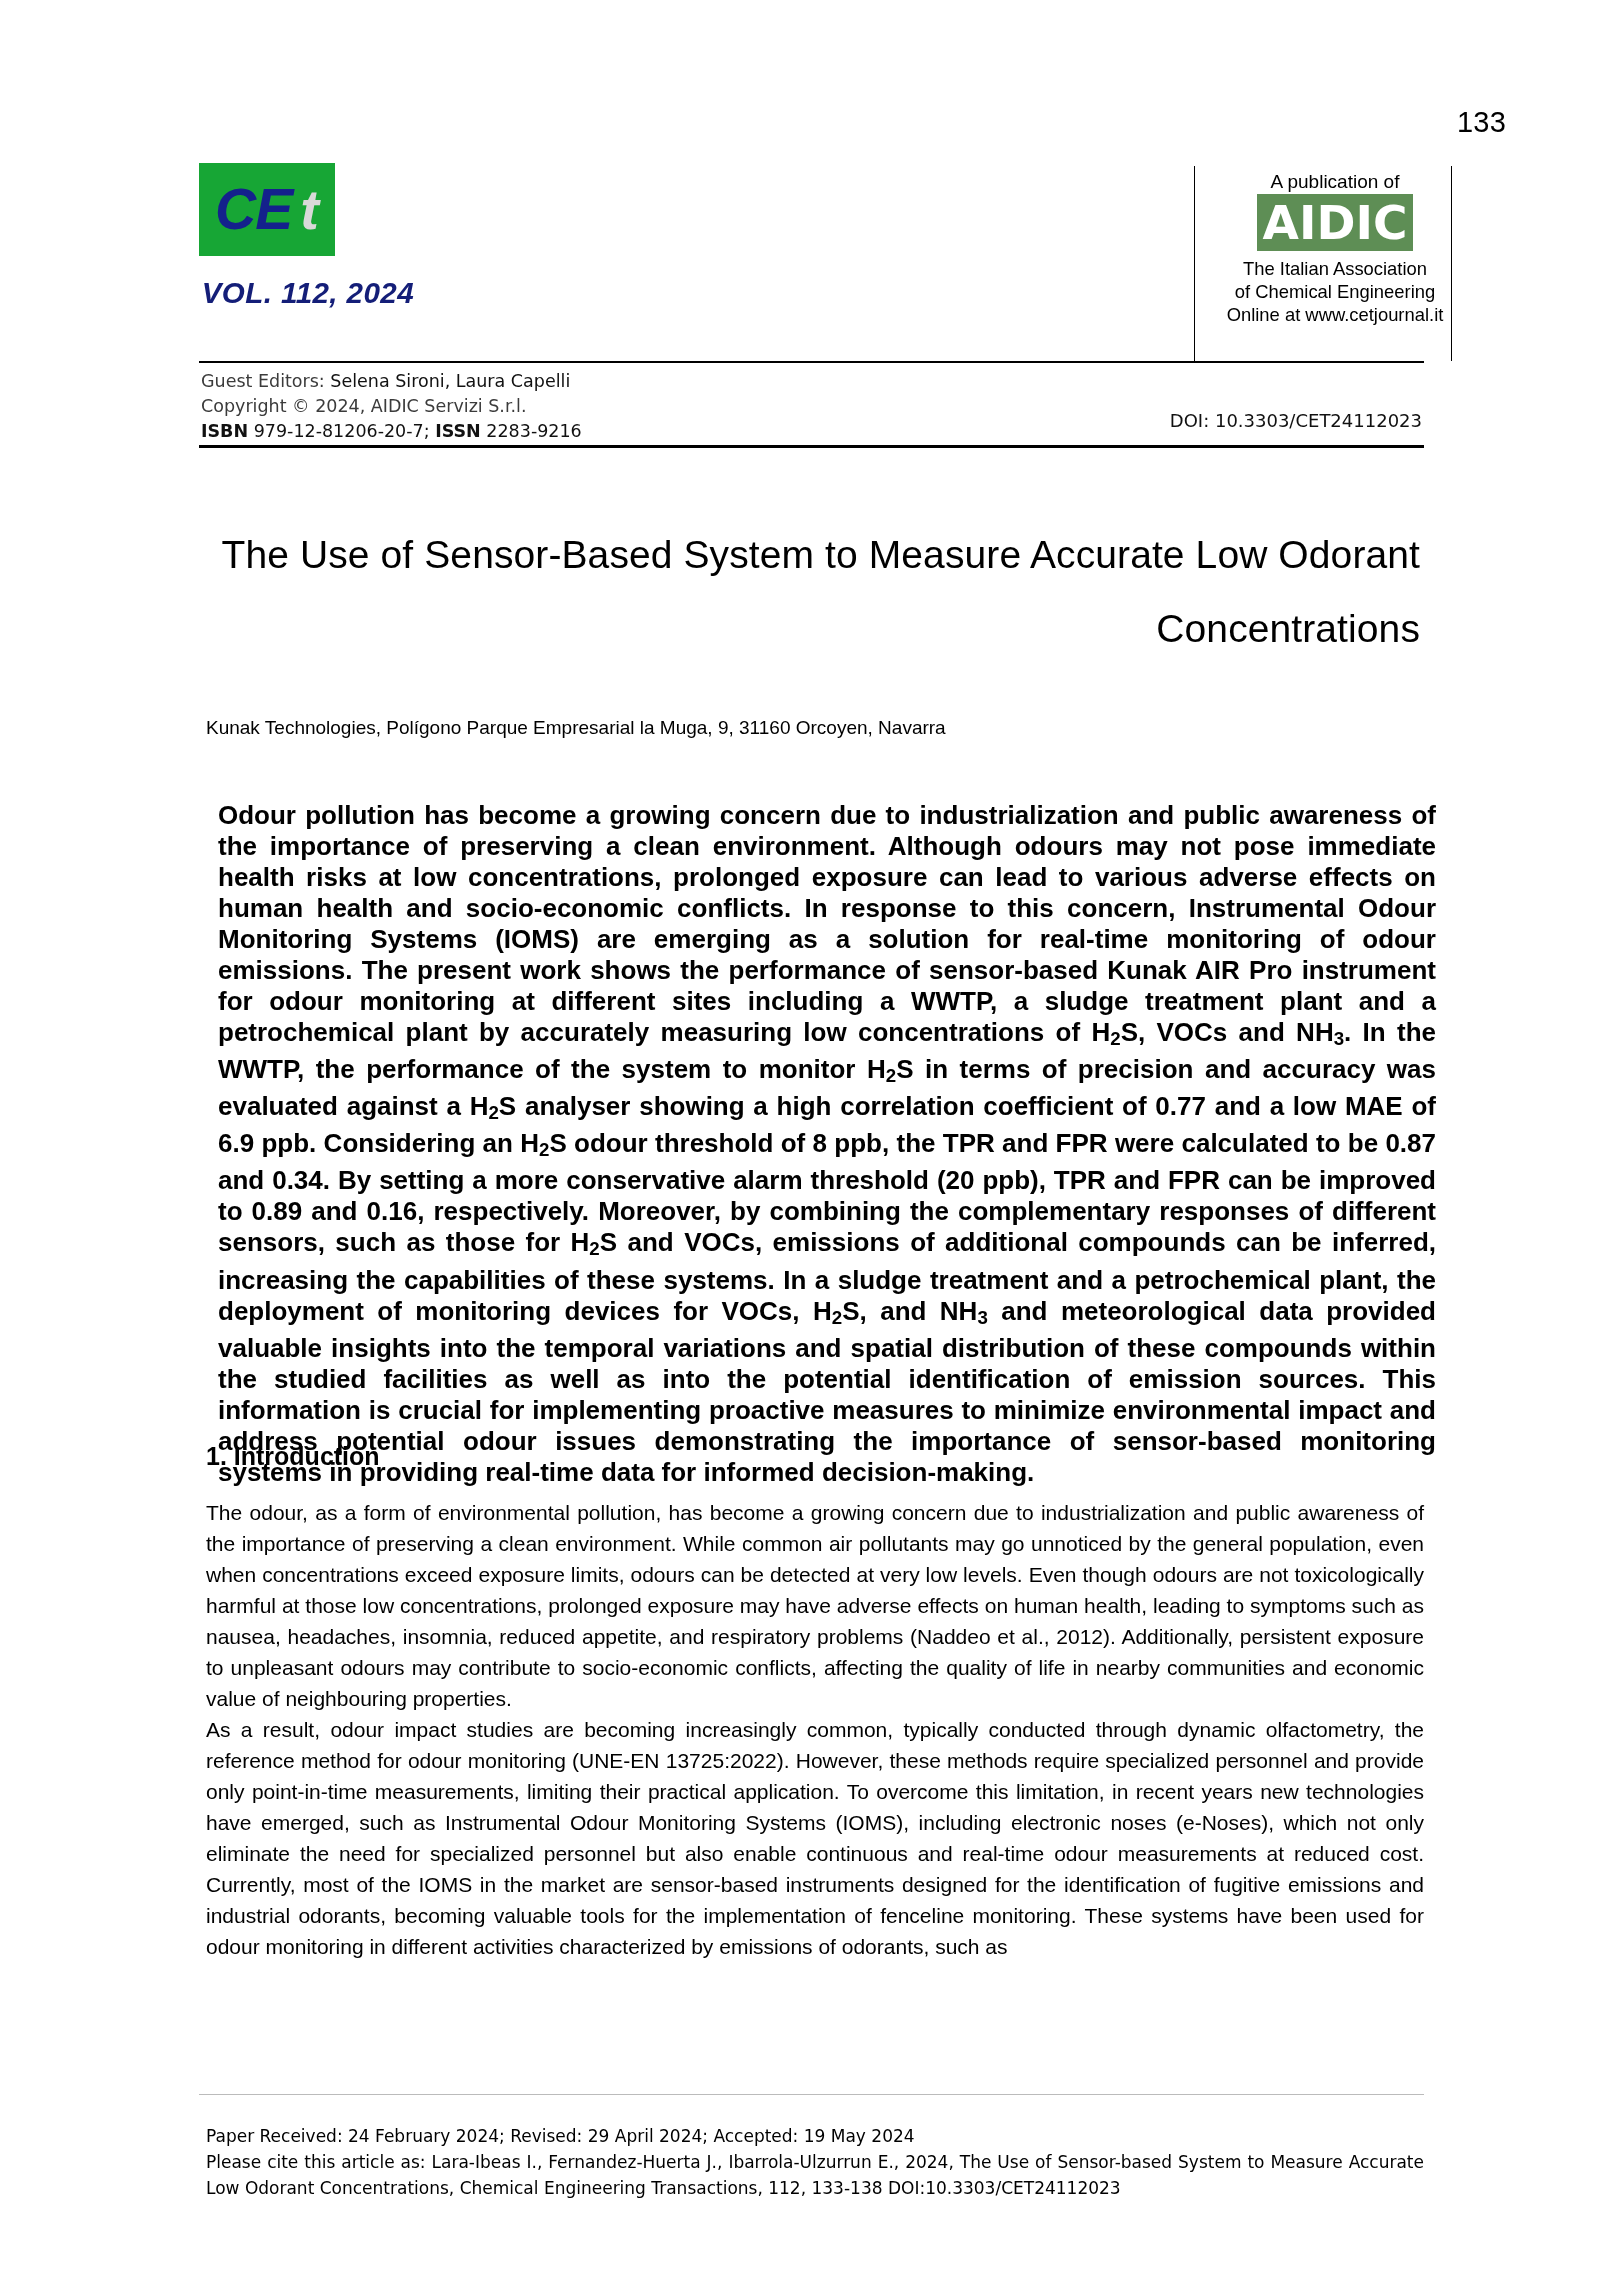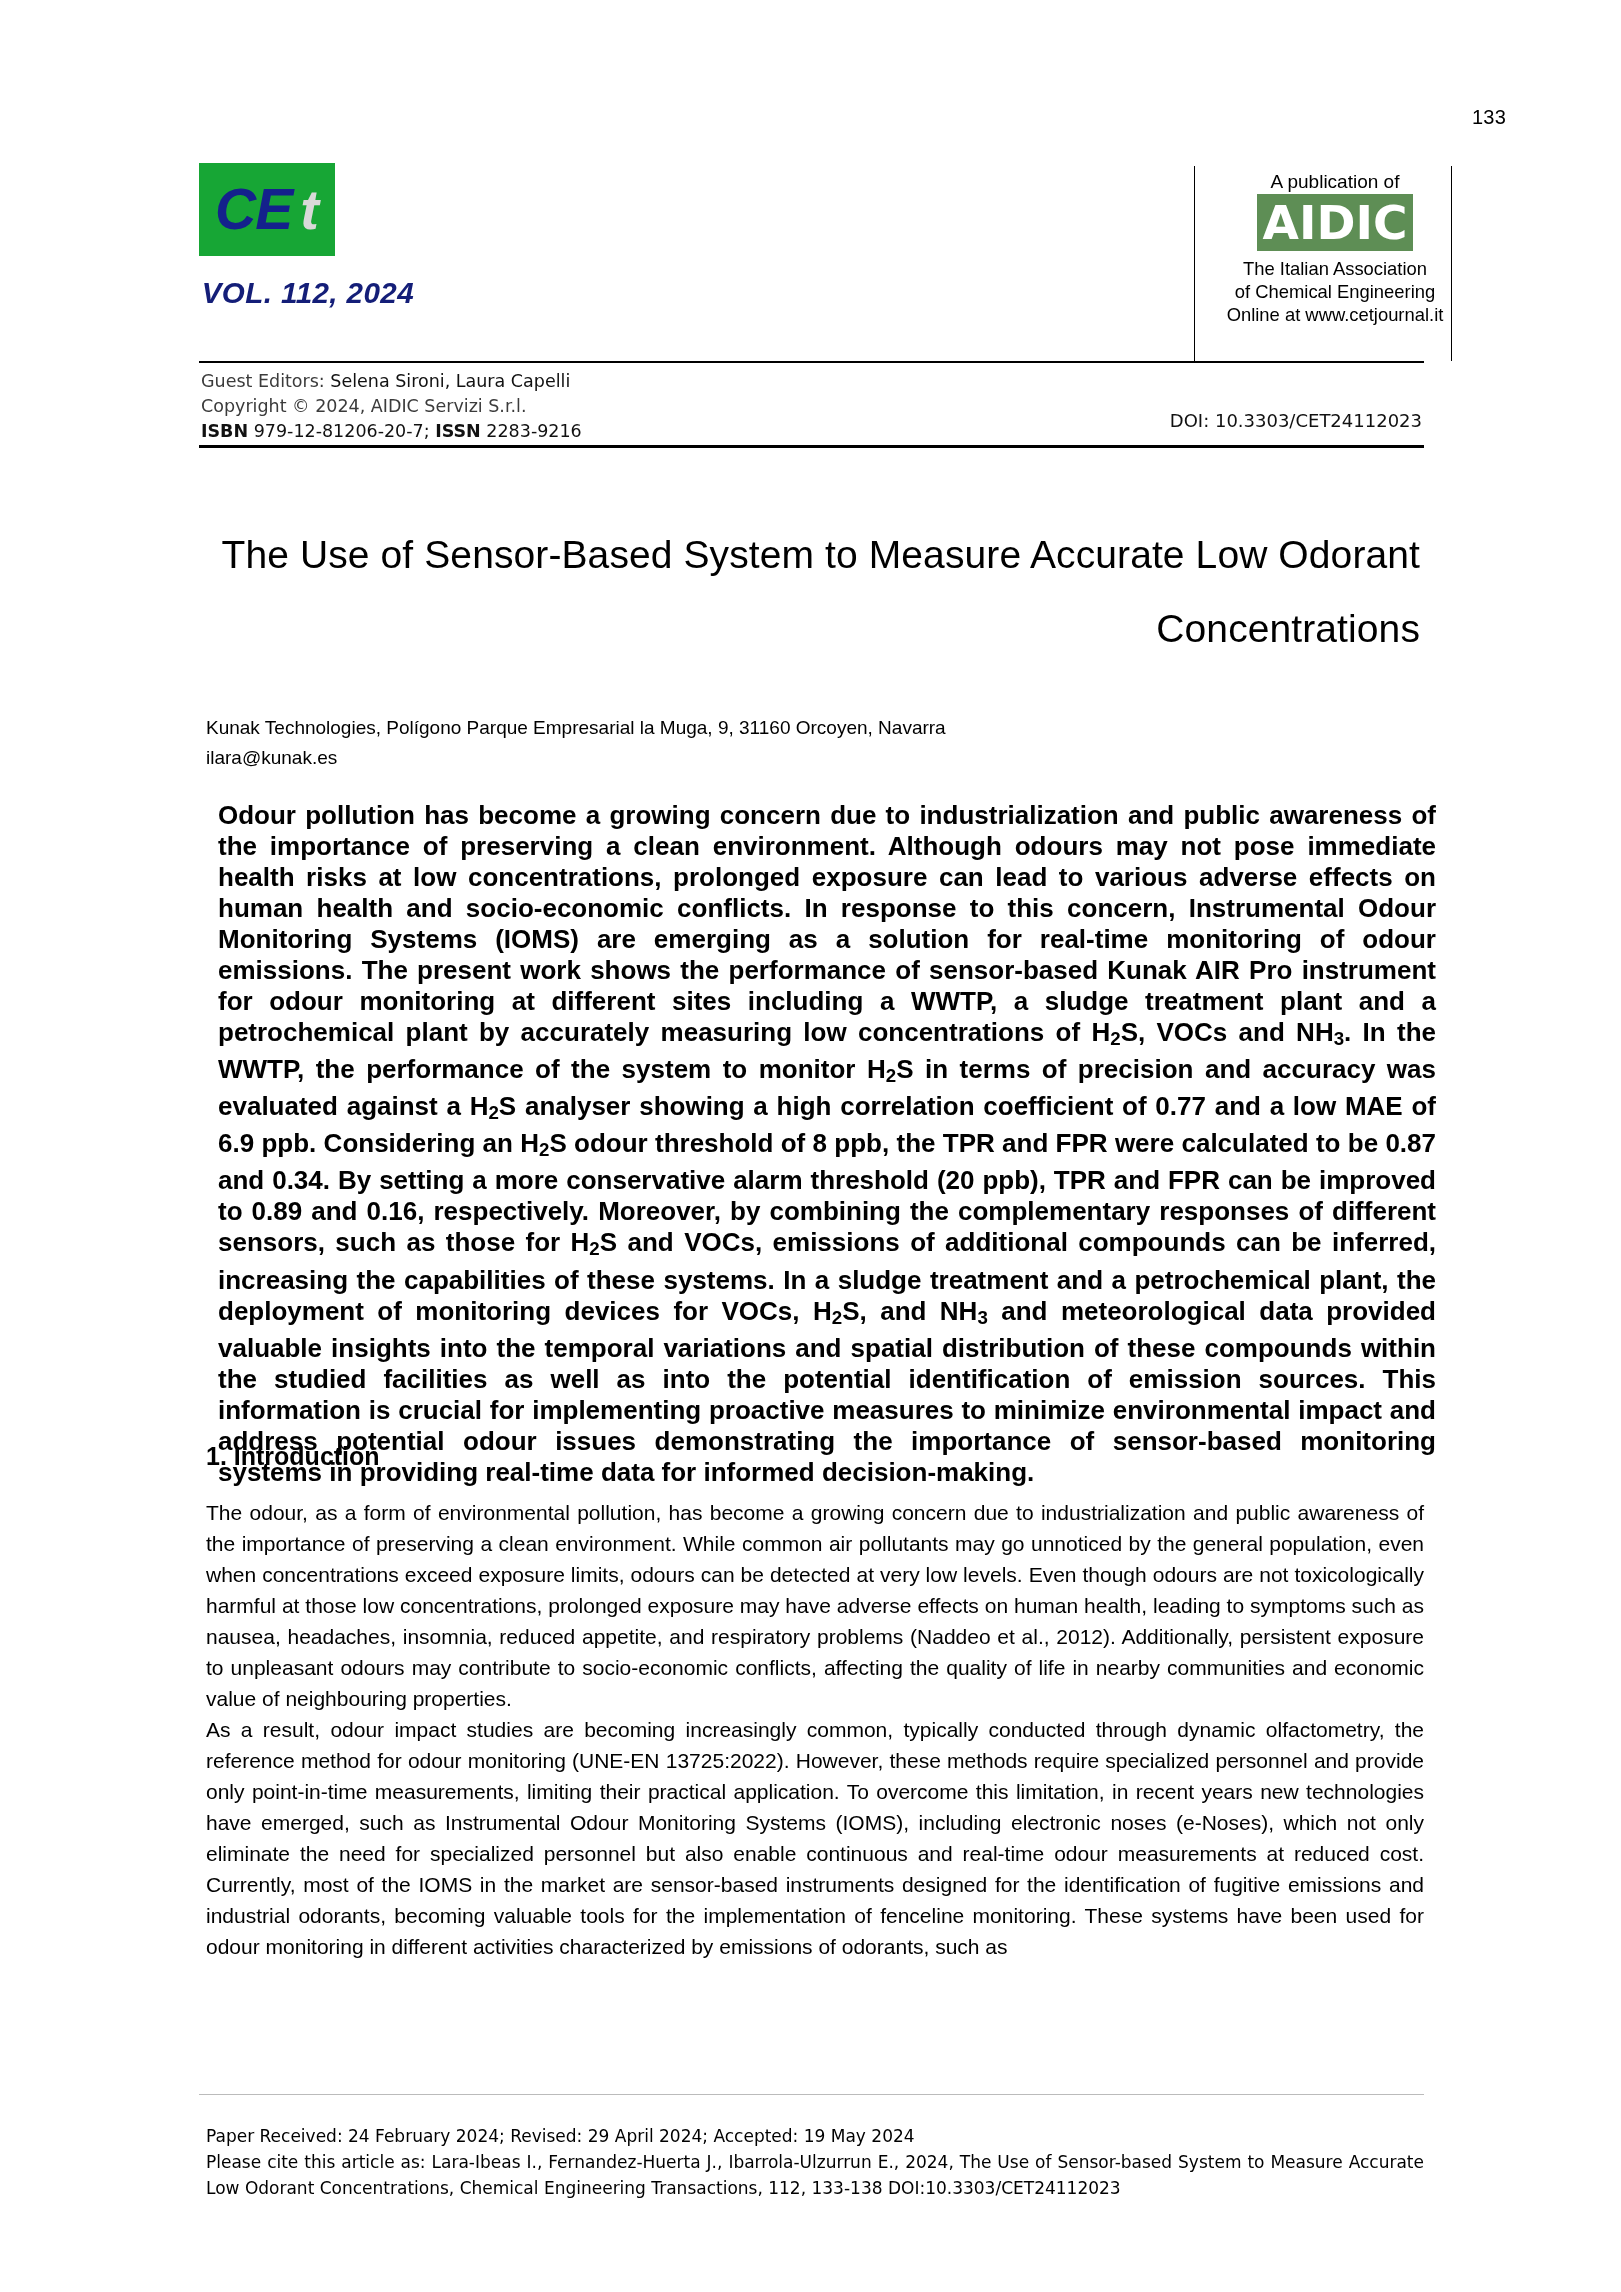--- a/index.html
+++ b/index.html
@@ -18,21 +18,21 @@
     background: #ffffff;
     overflow: hidden;
     box-sizing: border-box;
   }
 
   
   .page-number {
     position: absolute;
     top: 106px;
     right: 115px;
-    font-size: 20px;
+    font-size: 29px;
     letter-spacing: 0.2px;
   }
 
   
   .masthead {
     position: absolute;
     left: 199px;
     top: 163px;
     width: 1225px;
     height: 179px;
@@ -277,21 +277,20 @@
       <b>ISSN</b>
       <span class="dark">2283-9216</span>
     </div>
   </div>
 
   <div class="doi">DOI: 10.3303/CET24112023</div>
 
   <div class="title">The Use of Sensor-Based System to Measure Accurate Low Odorant Concentrations</div>
   <div class="affil">
     <div>Kunak Technologies, Polígono Parque Empresarial la Muga, 9, 31160 Orcoyen, Navarra</div>
-    <div>ilara@kunak.es</div>
   </div>
 
   <div class="abstract"><span>Odour pollution has become a growing concern due to industrialization and public awareness of the importance of preserving a clean environment. Although odours may not pose immediate health risks at low concentrations, prolonged exposure can lead to various adverse effects on human health and socio-economic conflicts. In response to this concern, Instrumental Odour Monitoring Systems (IOMS) are emerging as a solution for real-time monitoring of odour emissions. The present work shows the performance of sensor-based Kunak AIR Pro instrument for odour monitoring at different sites including a WWTP, a sludge treatment plant and a petrochemical plant by accurately measuring low concentrations of H</span><sub>2</sub><span>S, VOCs and NH</span><sub>3</sub><span>. In the WWTP, the performance of the system to monitor H</span><sub>2</sub><span>S in terms of precision and accuracy was evaluated against a H</span><sub>2</sub><span>S analyser showing a high correlation coefficient of 0.77 and a low MAE of 6.9 ppb. Considering an H</span><sub>2</sub><span>S odour threshold of 8 ppb, the TPR and FPR were calculated to be 0.87 and 0.34. By setting a more conservative alarm threshold (20 ppb), TPR and FPR can be improved to 0.89 and 0.16, respectively. Moreover, by combining the complementary responses of different sensors, such as those for H</span><sub>2</sub><span>S and VOCs, emissions of additional compounds can be inferred, increasing the capabilities of these systems. In a sludge treatment and a petrochemical plant, the deployment of monitoring devices for VOCs, H</span><sub>2</sub><span>S, and NH</span><sub>3</sub><span> and meteorological data provided valuable insights into the temporal variations and spatial distribution of these compounds within the studied facilities as well as into the potential identification of emission sources. This information is crucial for implementing proactive measures to minimize environmental impact and address potential odour issues demonstrating the importance of sensor-based monitoring systems in providing real-time data for informed decision-making.</span></div>
 
   <div class="section-head">1. Introduction</div>
   <div class="intro">
     <p>The odour, as a form of environmental pollution, has become a growing concern due to industrialization and public awareness of the importance of preserving a clean environment. While common air pollutants may go unnoticed by the general population, even when concentrations exceed exposure limits, odours can be detected at very low levels. Even though odours are not toxicologically harmful at those low concentrations, prolonged exposure may have adverse effects on human health, leading to symptoms such as nausea, headaches, insomnia, reduced appetite, and respiratory problems (Naddeo et al., 2012). Additionally, persistent exposure to unpleasant odours may contribute to socio-economic conflicts, affecting the quality of life in nearby communities and economic value of neighbouring properties.</p>
     <p>As a result, odour impact studies are becoming increasingly common, typically conducted through dynamic olfactometry, the reference method for odour monitoring (UNE-EN 13725:2022). However, these methods require specialized personnel and provide only point-in-time measurements, limiting their practical application. To overcome this limitation, in recent years new technologies have emerged, such as Instrumental Odour Monitoring Systems (IOMS), including electronic noses (e-Noses), which not only eliminate the need for specialized personnel but also enable continuous and real-time odour measurements at reduced cost. Currently, most of the IOMS in the market are sensor-based instruments designed for the identification of fugitive emissions and industrial odorants, becoming valuable tools for the implementation of fenceline monitoring. These systems have been used for odour monitoring in different activities characterized by emissions of odorants, such as</p>
   </div>
 

